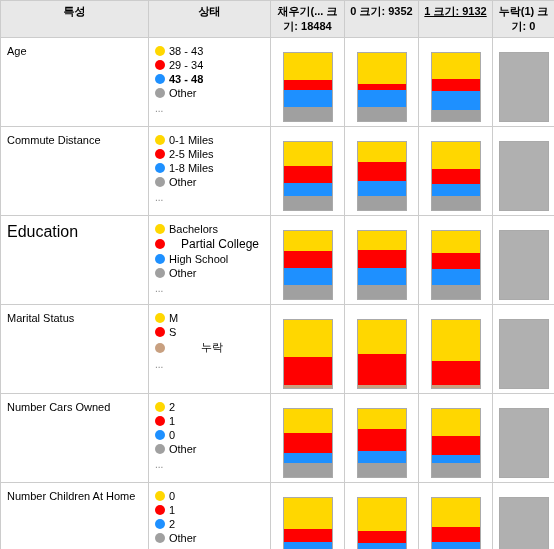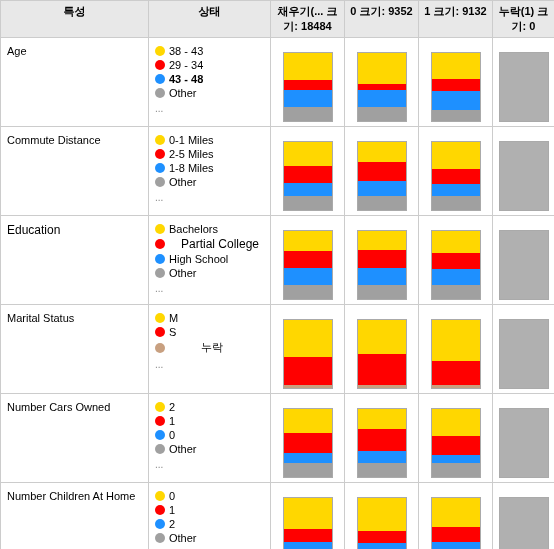--- a/index.html
+++ b/index.html
@@ -21,21 +21,21 @@
     }
     th {
       background: #e8e8e8;
       font-weight: bold;
       font-size: 11px;
     }
     .col-feature { width: 148px; }
     .col-state   { width: 122px; }
     .col-fill    { width: 74px; }
     .col-0       { width: 74px; }
-    .col-1       { width: 74px; }
+    .col-1       { width: 74px; text-decoration: underline; }
     .col-nulak   { width: 62px; }
 
     td.center-chart {
       text-align: center;
       padding: 4px;
     }
   </style>
 </head>
 <body>
 
@@ -176,21 +176,21 @@
           </div>
         </td>
         <td class="col-nulak center-chart">
           <div style="display: flex; align-items: flex-end; justify-content: center; height: 80px;">
             <div style="background: rgb(176, 176, 176); width: 50px; height: 70px; border: 1px solid rgb(170, 170, 170);"></div>
           </div>
         </td>
       </tr>
       <tr>
         <td class="col-feature">
-          <span style="font-size: 12px; display: block; padding: 4px 2px;">Education</span>
+          <span style="font-size: 16px; display: block; padding: 4px 2px;">Education</span>
         </td>
         <td class="col-state">
           <div style="display: flex; flex-direction: column; gap: 2px; padding: 4px 2px;">
             <div style="display: flex; align-items: center; gap: 4px;">
               <span style="display: inline-block; width: 10px; height: 10px; border-radius: 50%; background: rgb(255, 215, 0); flex-shrink: 0;"></span>
               <span style="font-size: 11px;">Bachelors</span>
             </div>
             <div style="display: flex; align-items: center; gap: 4px;">
               <span style="display: inline-block; width: 10px; height: 10px; border-radius: 50%; background: rgb(255, 0, 0); flex-shrink: 0;"></span>
               <span style="font-size: 12px; margin-left: 12px;">Partial College</span>

